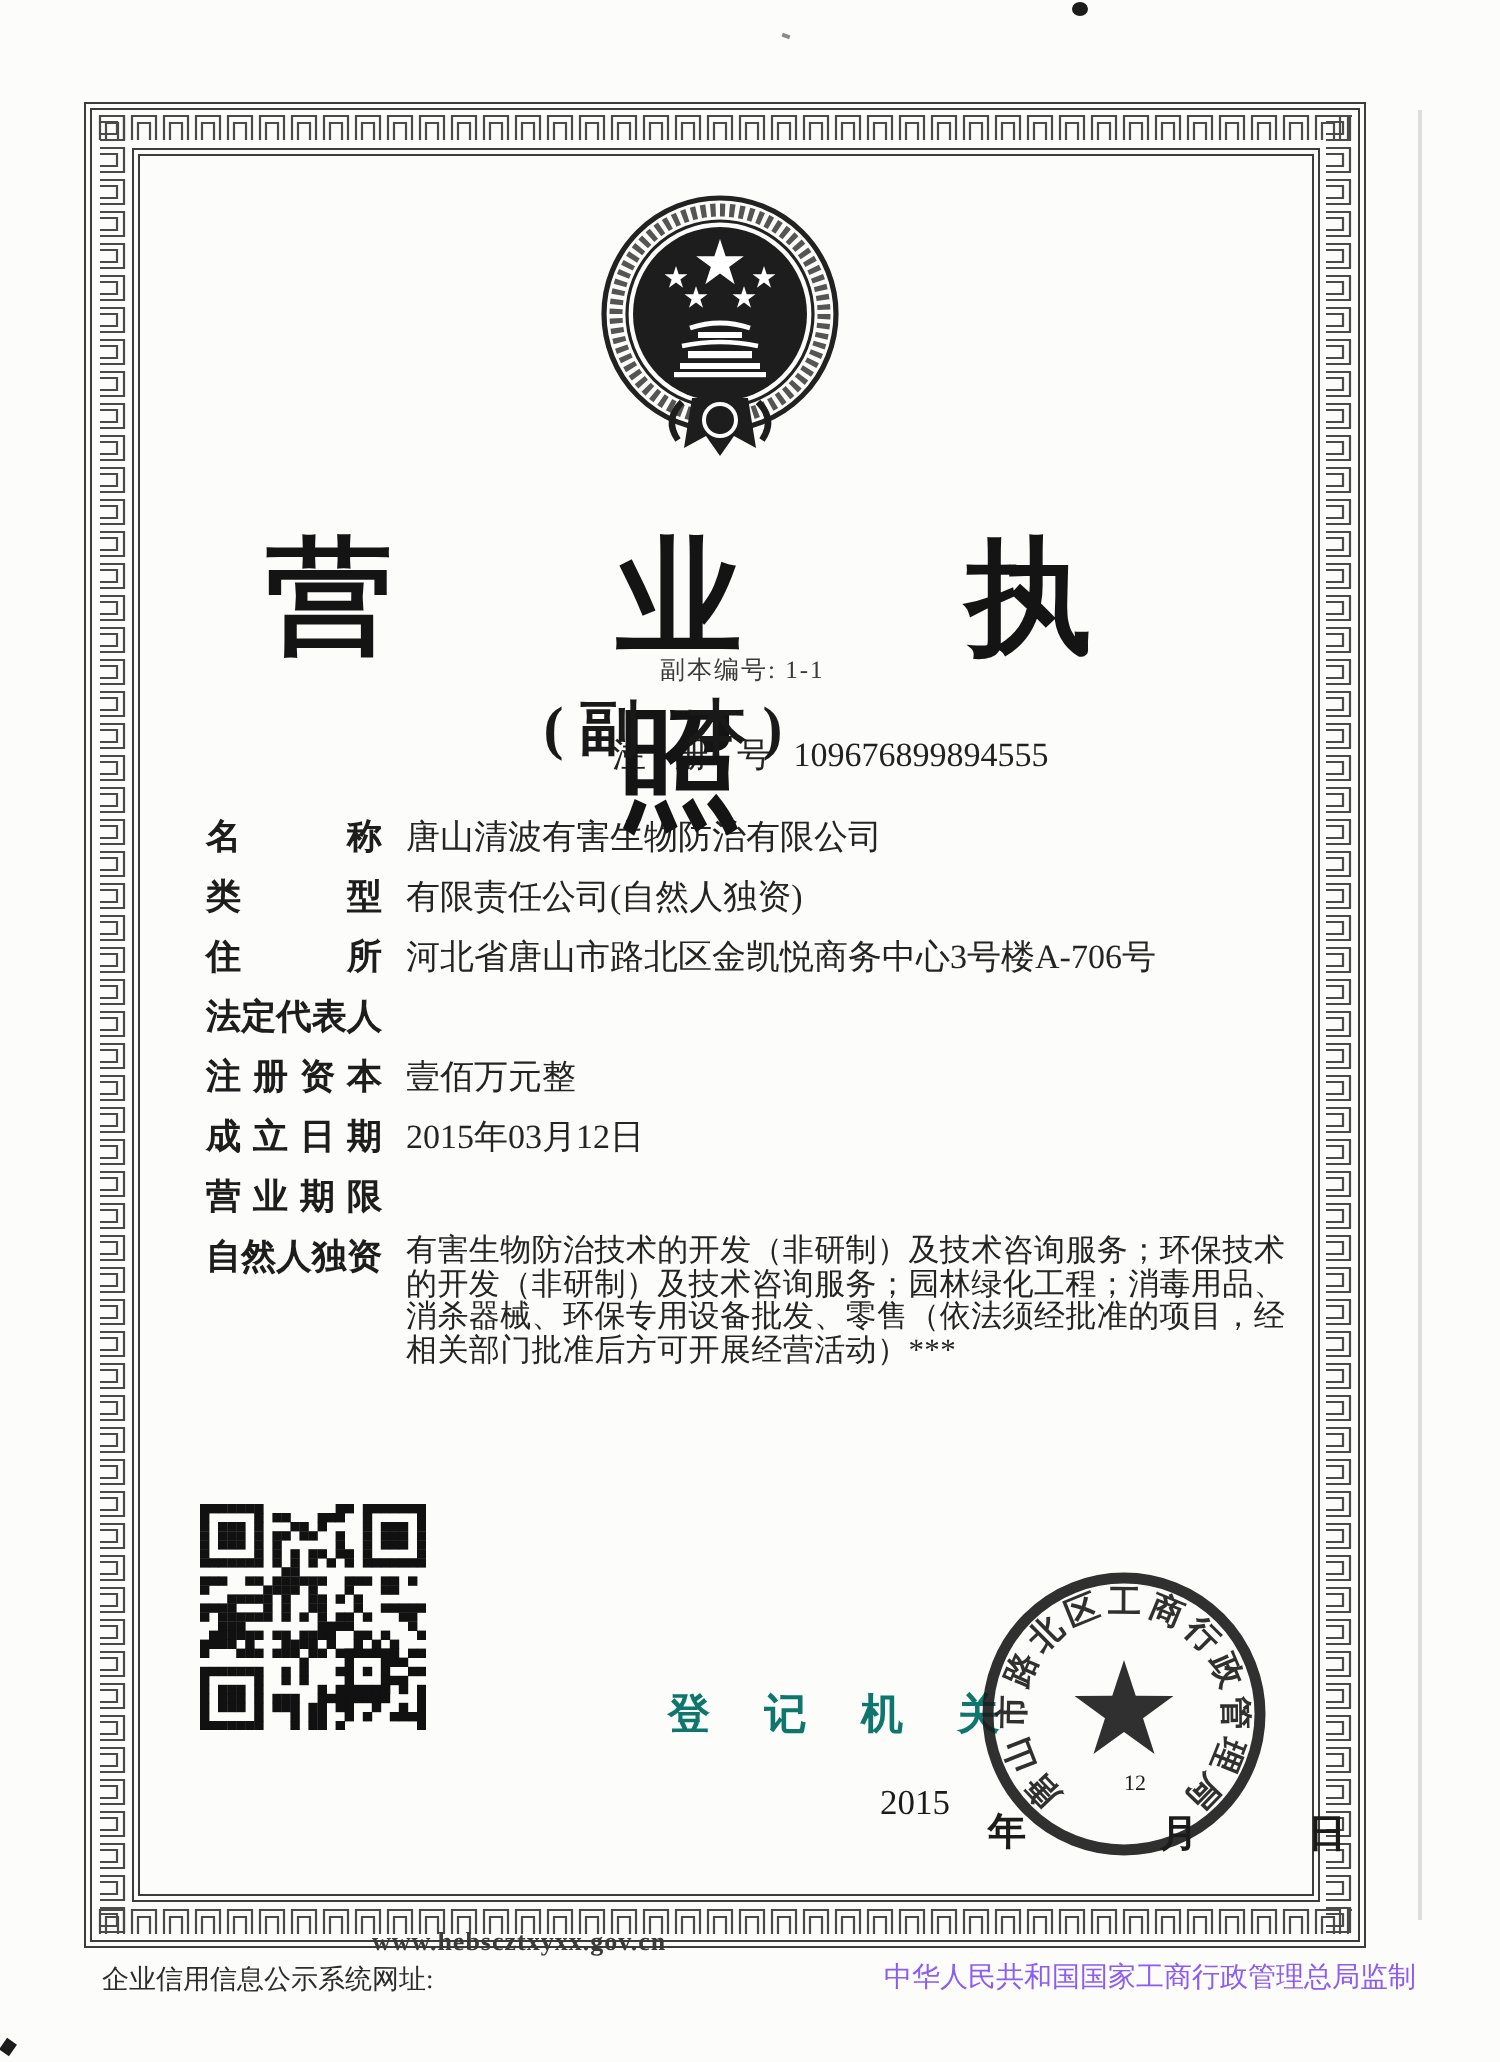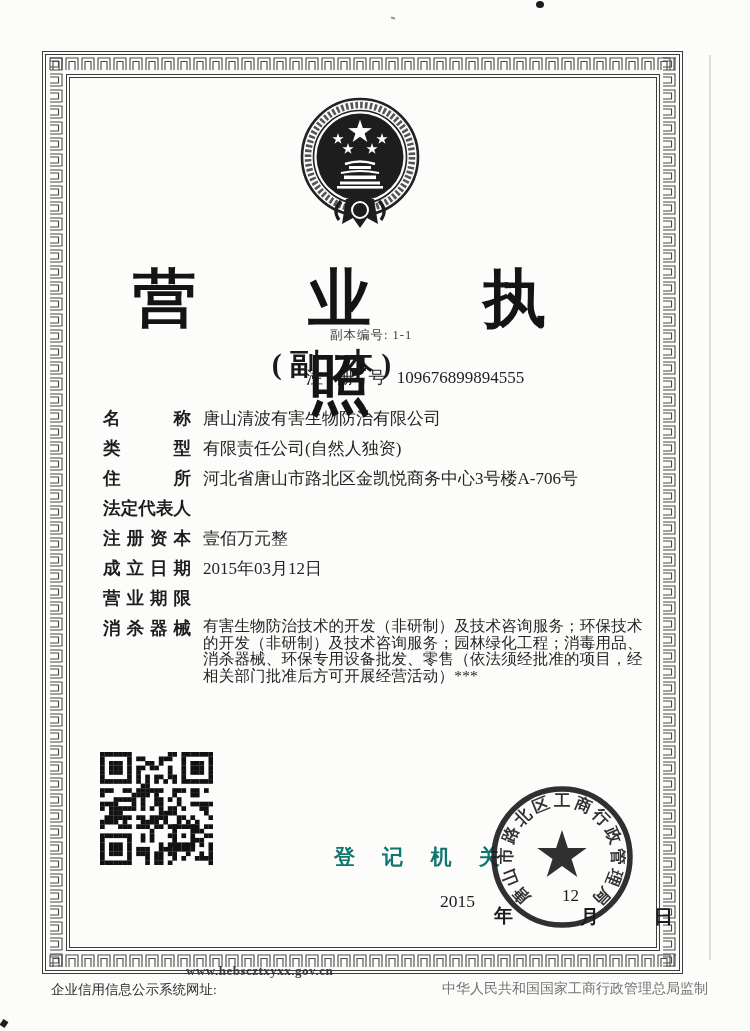--- a/index.html
+++ b/index.html
@@ -47,21 +47,21 @@
   }
   .fvalue{margin-left:12px;font-size:17px;color:#242424;line-height:21px;width:452px;}
   .frow.scope .fvalue{font-size:15.5px;line-height:16.5px;letter-spacing:.2px;}
   
   #qr{left:100px;top:752px;}
   .registrar{left:334px;top:843px;font-size:21px;font-weight:600;letter-spacing:11px;color:#0f766e;}
   .dt{color:#1b1b1b;}
   #seal{left:472px;top:770px;z-index:5;}
   .footer-left{left:51px;top:981px;font-size:13.5px;color:#2c2c2c;}
   .footer-url{left:186px;top:963px;font-size:13px;font-weight:600;letter-spacing:.5px;color:#3a3a3a;z-index:6;}
-  .footer-right{left:442px;top:980px;font-size:14px;color:#737373;}
+  .footer-right{left:442px;top:980px;font-size:14px;color:#8b5cf6;}
   
   .artifact{background:#1c1c1c;}
   .edge-shadow{left:709px;top:55px;width:2px;height:905px;background:#dedede;}
 </style>
 </head>
 <body>
 
 <div class="abs artifact" style="left:536px;top:1px;width:8px;height:7px;border-radius:50%;"></div>
 <div class="abs" style="left:391px;top:17px;width:4px;height:2px;background:#8a8a8a;transform:rotate(20deg);"></div>
 <div class="abs artifact" style="left:1px;top:1020px;width:6px;height:7px;transform:rotate(35deg);"></div>
@@ -332,21 +332,21 @@
     </div>
     <div class="frow">
       <span class="flabel">成立日期</span>
       <span class="fvalue">2015年03月12日</span>
     </div>
     <div class="frow">
       <span class="flabel">营业期限</span>
       <span class="fvalue"></span>
     </div>
     <div class="frow scope">
-      <span class="flabel">消杀器械</span>
+      <span class="flabel">自然人独资</span>
       <span class="fvalue">有害生物防治技术的开发（非研制）及技术咨询服务；环保技术的开发（非研制）及技术咨询服务；园林绿化工程；消毒用品、消杀器械、环保专用设备批发、零售（依法须经批准的项目，经相关部门批准后方可开展经营活动）***</span>
     </div>
   </div>
 
 <svg id="qr" class="abs" width="113" height="113" viewBox="0 0 113 113">
     <rect x="0.0" y="0.0" width="4.7" height="4.7" fill="#111"></rect>
     <rect x="0.0" y="27.1" width="4.7" height="4.7" fill="#111"></rect>
     <rect x="4.5" y="0.0" width="4.7" height="4.7" fill="#111"></rect>
     <rect x="4.5" y="27.1" width="4.7" height="4.7" fill="#111"></rect>
     <rect x="9.0" y="0.0" width="4.7" height="4.7" fill="#111"></rect>
@@ -660,21 +660,21 @@
     <rect x="45.2" y="108.5" width="4.7" height="4.7" fill="#111"></rect>
     <rect x="54.2" y="108.5" width="4.7" height="4.7" fill="#111"></rect>
     <rect x="58.8" y="108.5" width="4.7" height="4.7" fill="#111"></rect>
     <rect x="67.8" y="108.5" width="4.7" height="4.7" fill="#111"></rect>
     <rect x="108.5" y="108.5" width="4.7" height="4.7" fill="#111"></rect>
   </svg>
 
 <div class="abs registrar">登 记 机 关</div>
 <div class="abs dt" style="left:440px;top:891px;font-size:17.5px;">2015</div>
 <div class="abs dt" style="left:494px;top:903px;font-size:19px;font-weight:600;">年</div>
-<div class="abs dt" style="left:562px;top:886px;font-size:17px;">12</div>
+<div class="abs dt" style="left:562px;top:886px;font-size:11px;">12</div>
 <div class="abs dt" style="left:580px;top:904px;font-size:19px;font-weight:600;">月</div>
 <div class="abs dt" style="left:654px;top:904px;font-size:19px;font-weight:600;">日</div>
 
 <svg id="seal" class="abs" width="180" height="180" viewBox="0 0 180 180" opacity="0.9">
   <circle cx="90" cy="87" r="68" fill="none" stroke="#1b1b1b" stroke-width="5.5"></circle>
   <polygon fill="#1b1b1b" points="90.00,60.00 95.88,77.91 114.73,77.97 99.51,89.09 105.28,107.03 90.00,96.00 74.72,107.03 80.49,89.09 65.27,77.97 84.12,77.91"></polygon>
   <path id="sealArc" d="M 61.2 128.4 A 50.5 50.5 0 1 1 118.8 128.4" fill="none"></path>
   <text font-size="16.5" font-weight="bold" fill="#1b1b1b" font-family="Liberation Serif, DejaVu Serif, serif">
     <textPath href="#sealArc" startOffset="2" textLength="252">唐山市路北区工商行政管理局</textPath>
   </text>

